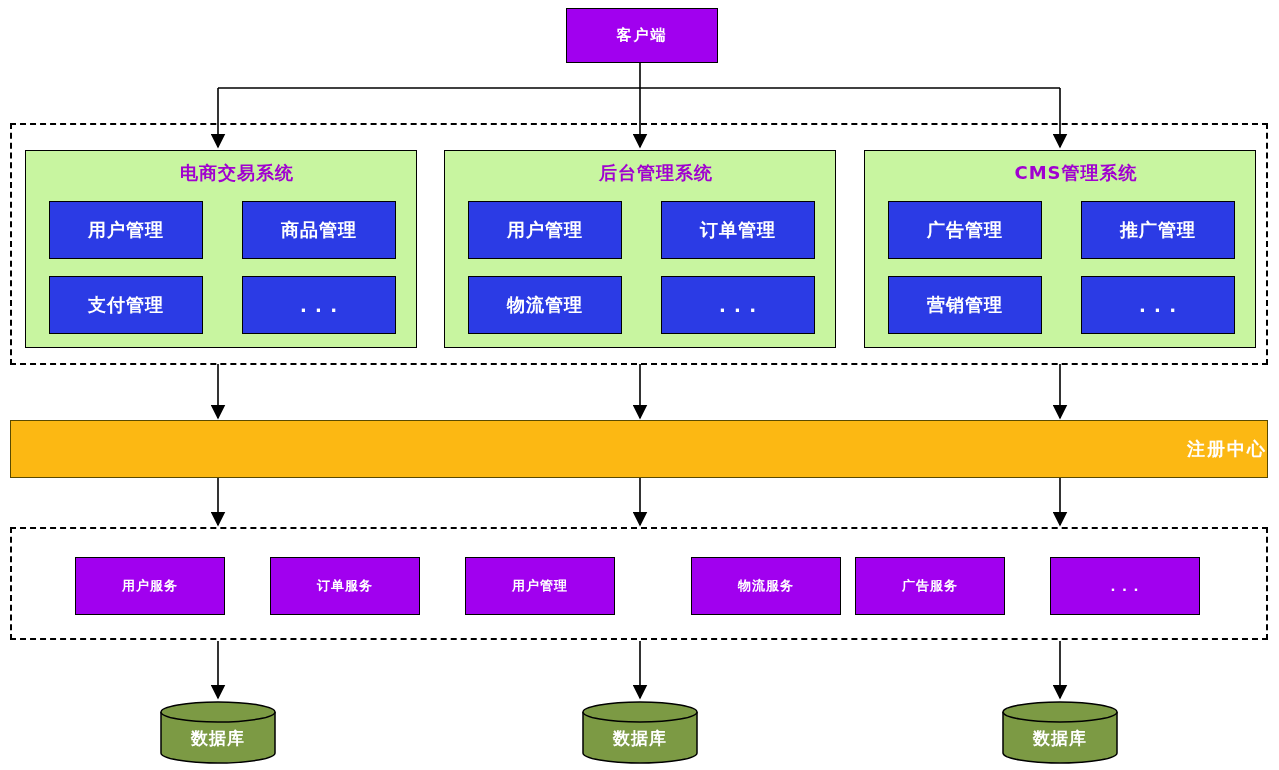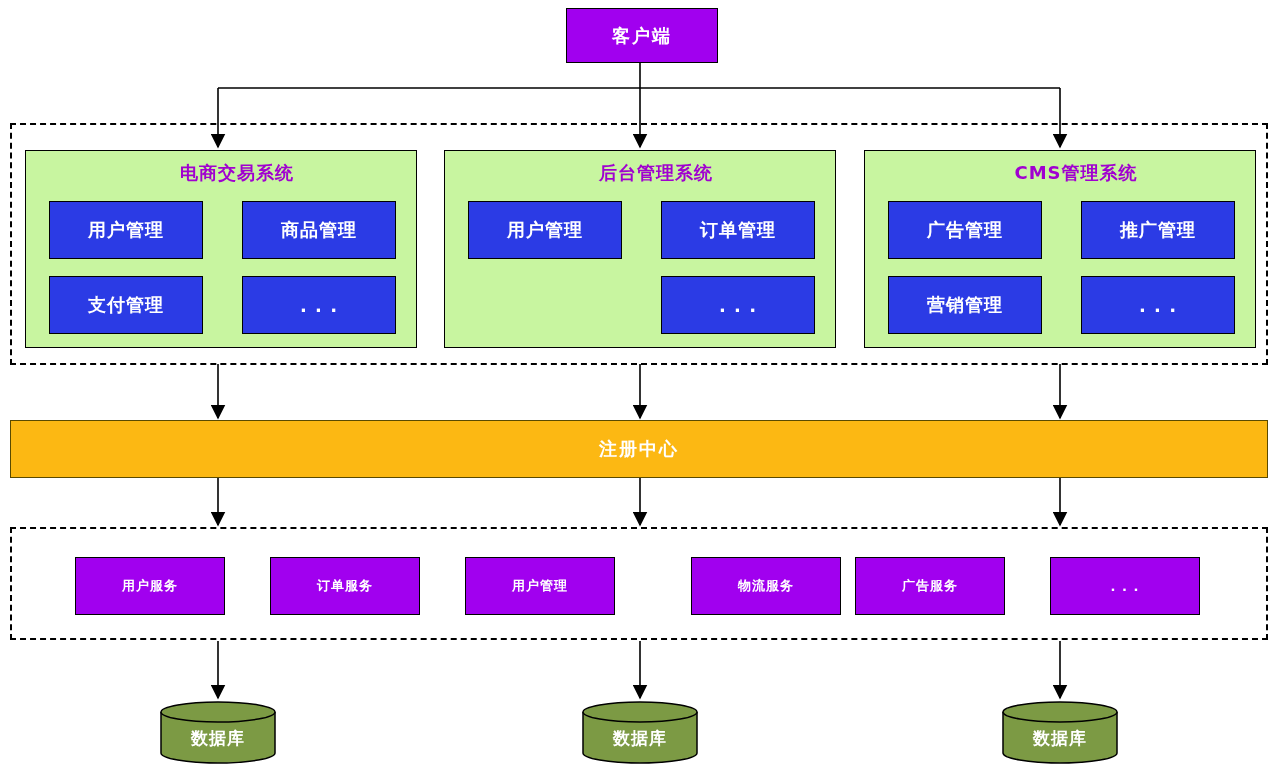--- a/index.html
+++ b/index.html
@@ -11,21 +11,21 @@
   .stage * { box-sizing:border-box; }
 
   
   #connectors { position:absolute; left:0; top:0; pointer-events:none; }
 
   
   .client-box {
     position:absolute; left:566px; top:8px; width:152px; height:55px;
     background:#A100EF; border:1.5px solid #000;
     display:flex; align-items:center; justify-content:center;
-    color:#fff; font-weight:bold; font-size:18px; letter-spacing:2px;
+    color:#fff; font-weight:bold; font-size:15px; letter-spacing:2px;
   }
 
   
   .dashed-layer { position:absolute; border:2px dashed #000; background:transparent; }
   .systems-layer  { left:10px; top:123px; width:1258px; height:242px; }
   .services-layer { left:10px; top:527px; width:1258px; height:113px; }
 
   
   .panel {
     position:absolute; top:150px; width:392px; height:198px;
@@ -46,21 +46,21 @@
   }
   .mod-0 { left:23px;  top:50px; }
   .mod-1 { left:216px; top:50px; }
   .mod-2 { left:23px;  top:125px; }
   .mod-3 { left:216px; top:125px; }
 
   
   .registry-bar {
     position:absolute; left:10px; top:420px; width:1258px; height:58px;
     background:#FCB813; border:1px solid #5a4a00;
-    display:flex; align-items:center; justify-content:center;
+    display:flex; align-items:center; justify-content:flex-end;
     color:#fff; font-weight:bold; font-size:18px; letter-spacing:2px;
   }
 
   
   .service {
     position:absolute; top:557px; width:150px; height:58px;
     background:#A100EF; border:1.5px solid #000;
     display:flex; align-items:center; justify-content:center;
     color:#fff; font-weight:bold; font-size:13px; letter-spacing:1px;
   }
@@ -125,20 +125,21 @@
     <div class="module mod-0">用户管理</div>
     <div class="module mod-1">商品管理</div>
     <div class="module mod-2">支付管理</div>
     <div class="module mod-3">. . .</div>
   </div>
 
   <div class="panel panel-2">
     <div class="panel-title">后台管理系统</div>
     <div class="module mod-0">用户管理</div>
     <div class="module mod-1">订单管理</div>
+    <div class="module mod-2">物流管理</div>
     <div class="module mod-3">. . .</div>
   </div>
 
   <div class="panel panel-3">
     <div class="panel-title">CMS管理系统</div>
     <div class="module mod-0">广告管理</div>
     <div class="module mod-1">推广管理</div>
     <div class="module mod-2">营销管理</div>
     <div class="module mod-3">. . .</div>
   </div>

